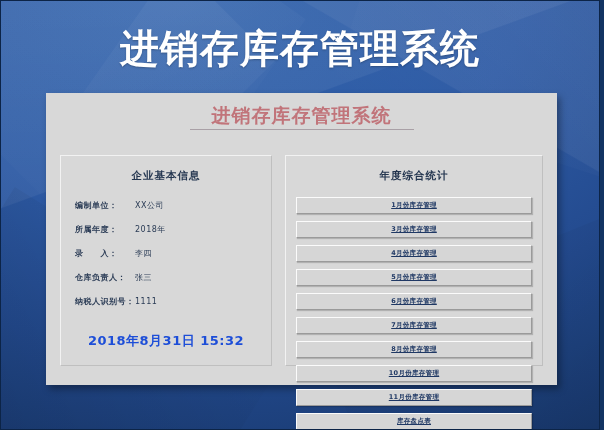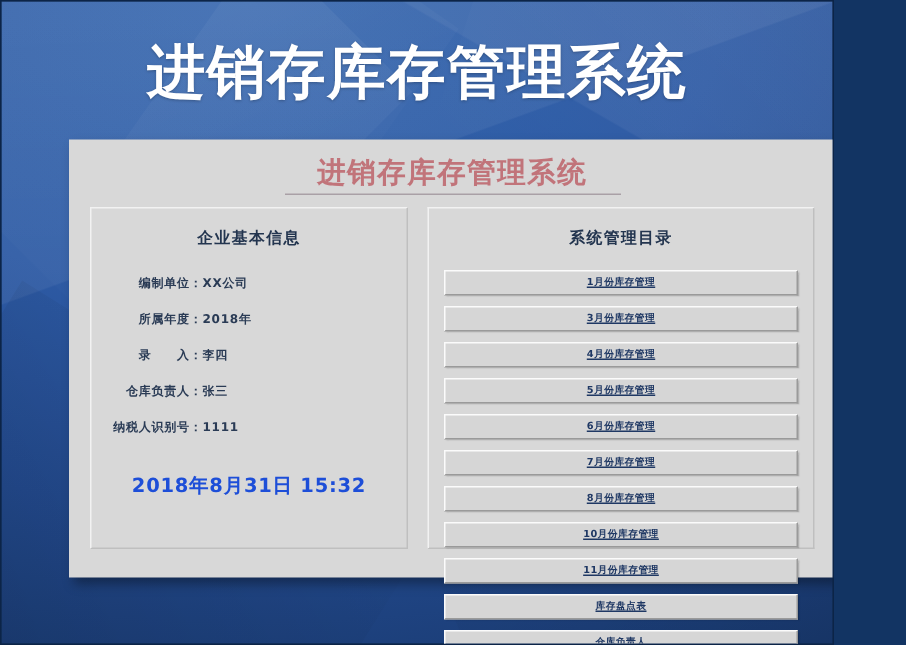--- a/index.html
+++ b/index.html
@@ -10,21 +10,21 @@
     width: 604px;
     height: 430px;
     overflow: hidden;
     font-family: "DejaVu Sans", "Liberation Sans", sans-serif;
     background: #123463;
   }
 
   
   #slide {
     position: relative;
-    width: 556px;
+    width: 600px;
     height: 430px;
     box-sizing: border-box;
     border: 1px solid #0c2447;
     background:
       linear-gradient(160deg, rgba(255,255,255,0.055) 0%, rgba(255,255,255,0.055) 32%, rgba(0,0,0,0.0) 32.2%),
       linear-gradient(210deg, rgba(255,255,255,0.05) 0%, rgba(255,255,255,0.05) 22%, rgba(0,0,0,0) 22.2%),
       radial-gradient(150% 120% at 30% 0%, #3566ae 0%, #2d5aa4 38%, #234a8e 66%, #17376b 100%);
     overflow: hidden;
   }
   
@@ -116,55 +116,55 @@
     display: flex;
     gap: 13px;
   }
   .panel {
     background: #d8d8d8;
     border: 1px solid #f2f2f2;
     border-right-color: #bfbfbf;
     border-bottom-color: #bfbfbf;
     box-sizing: border-box;
     position: relative;
+    margin-top: 17px;
   }
   #panel-left  { width: 212px; }
   #panel-right { width: 258px; }
 
   .panel-title {
     text-align: center;
     color: #23354f;
     font-size: 10.5px;
     font-weight: bold;
     letter-spacing: 1px;
     margin-top: 13px;
   }
 
   
   .info-rows {
     margin-top: 17px;
     padding-left: 14px;
-    text-align: right;
   }
   .info-row {
     display: flex;
     align-items: baseline;
     height: 24px;
     font-size: 8px;
     color: #2a3b55;
     font-weight: bold;
     letter-spacing: 0.5px;
   }
   .info-label {
     width: 60px;
     white-space: pre;
   }
   .info-value {
     color: #2a3b55;
-    font-weight: bold;
+    font-weight: normal;
   }
 
   #datetime {
     margin-top: 12px;
     text-align: center;
     color: #1d4ed8;
     font-size: 13px;
     font-weight: bold;
     letter-spacing: 0.5px;
     font-family: "DejaVu Sans", "Liberation Sans", sans-serif;
@@ -245,21 +245,21 @@
           <div class="info-row">
             <span class="info-label">纳税人识别号：</span>
             <span class="info-value">1111</span>
           </div>
         </div>
 
         <div id="datetime">2018年8月31日  15:32</div>
       </div>
 
       <div class="panel" id="panel-right">
-        <div class="panel-title">系统管理目录</div>
+        <div class="panel-title">年度综合统计</div>
 
         <div id="button-grid">
           <div class="menu-button">
               <span>1月份库存管理</span>
             </div>
           <div class="menu-button">
               <span>3月份库存管理</span>
             </div>
           <div class="menu-button">
               <span>4月份库存管理</span>

